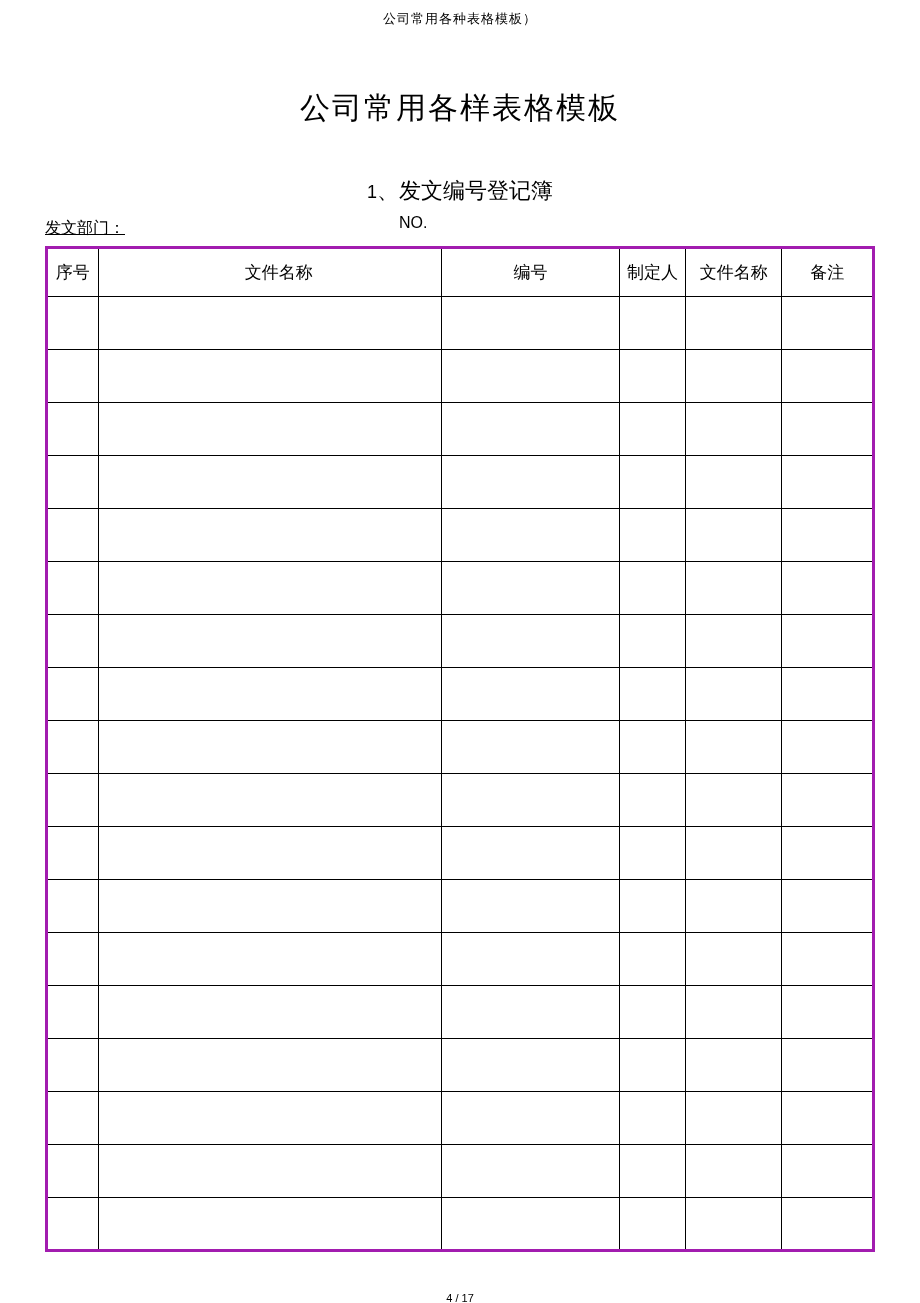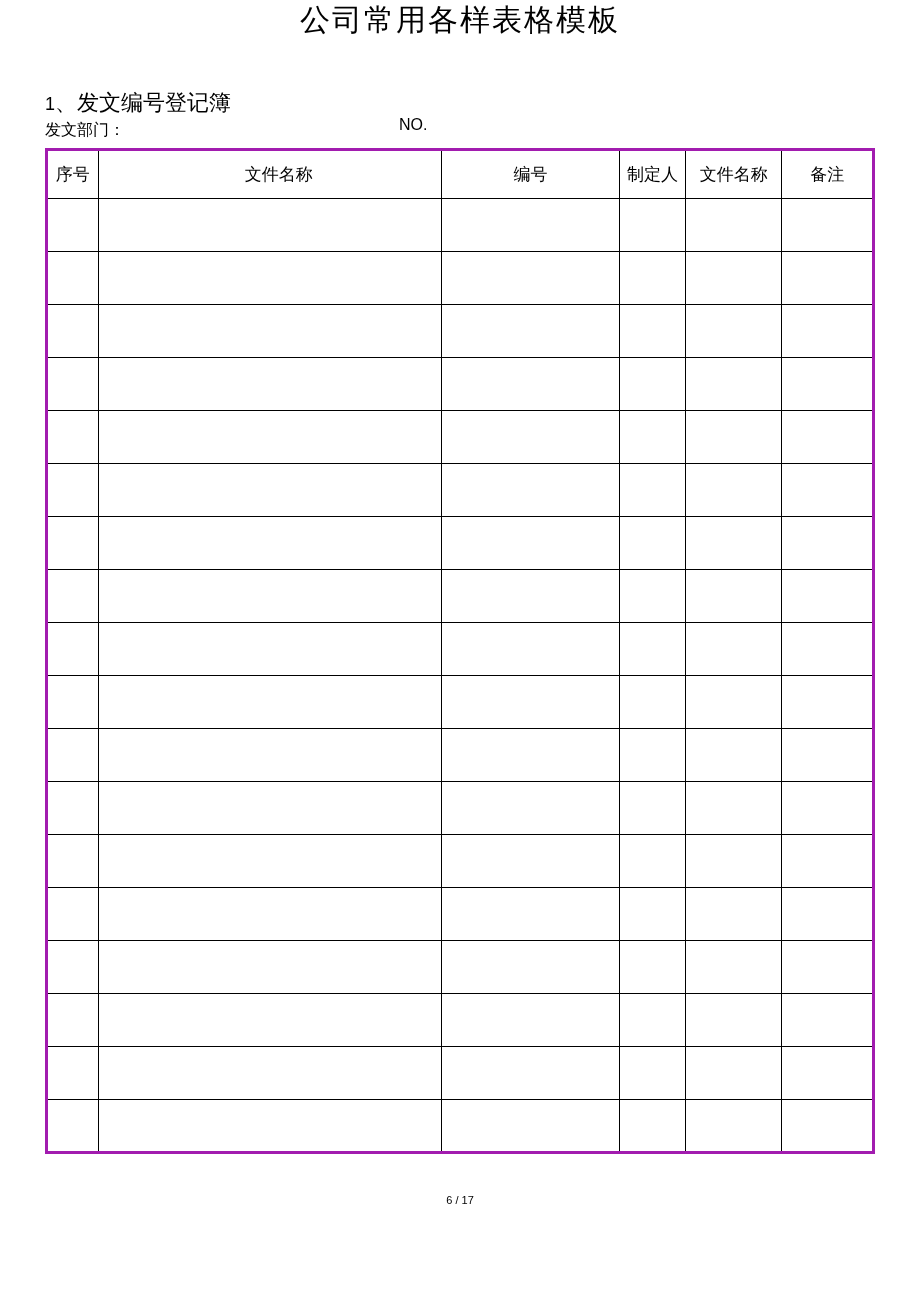--- a/index.html
+++ b/index.html
@@ -26,37 +26,38 @@
       letter-spacing: 1px;
     }
     .main-title {
       text-align: center;
       font-size: 30px;
       font-weight: normal;
       letter-spacing: 2px;
       margin-bottom: 47px;
     }
     .sub-title {
-      text-align: left;
+      text-align: center;
       font-size: 22px;
-      margin-bottom: 2px;
+      margin-bottom: 12px;
     }
     .sub-title .num {
       font-family: Arial, sans-serif;
       font-size: 18px;
     }
     .meta-row {
       position: relative;
       height: 28px;
       font-size: 16px;
     }
     .dept-label {
       position: absolute;
       left: 0;
       top: 0;
+      text-decoration: underline;
     }
     .no-label {
       position: absolute;
       left: 354px;
       top: -4px;
       font-family: Arial, sans-serif;
       font-size: 16px;
     }
     table.form {
       border-collapse: collapse;
@@ -87,20 +88,21 @@
       text-align: center;
       font-size: 11px;
       margin-top: 40px;
       font-family: Arial, sans-serif;
     }
   </style>
 </head>
 <body>
 
 <div class="page">
+  <div class="header-text">公司常用各种表格模板）</div>
 
   <h1 class="main-title">公司常用各样表格模板</h1>
 
   <div class="sub-title">
     <span class="num">1</span><span>、发文编号登记簿</span>
   </div>
 
   <div class="meta-row">
     <span class="dept-label">发文部门：</span>
     <span class="no-label">NO.</span>
@@ -258,14 +260,14 @@
           <td></td>
           <td></td>
           <td></td>
           <td></td>
           <td></td>
           <td></td>
         </tr>
       </tbody>
   </table>
 
-  <div class="footer">6 / 17</div>
+  <div class="footer">4 / 17</div>
 </div>
 
 </body></html>

